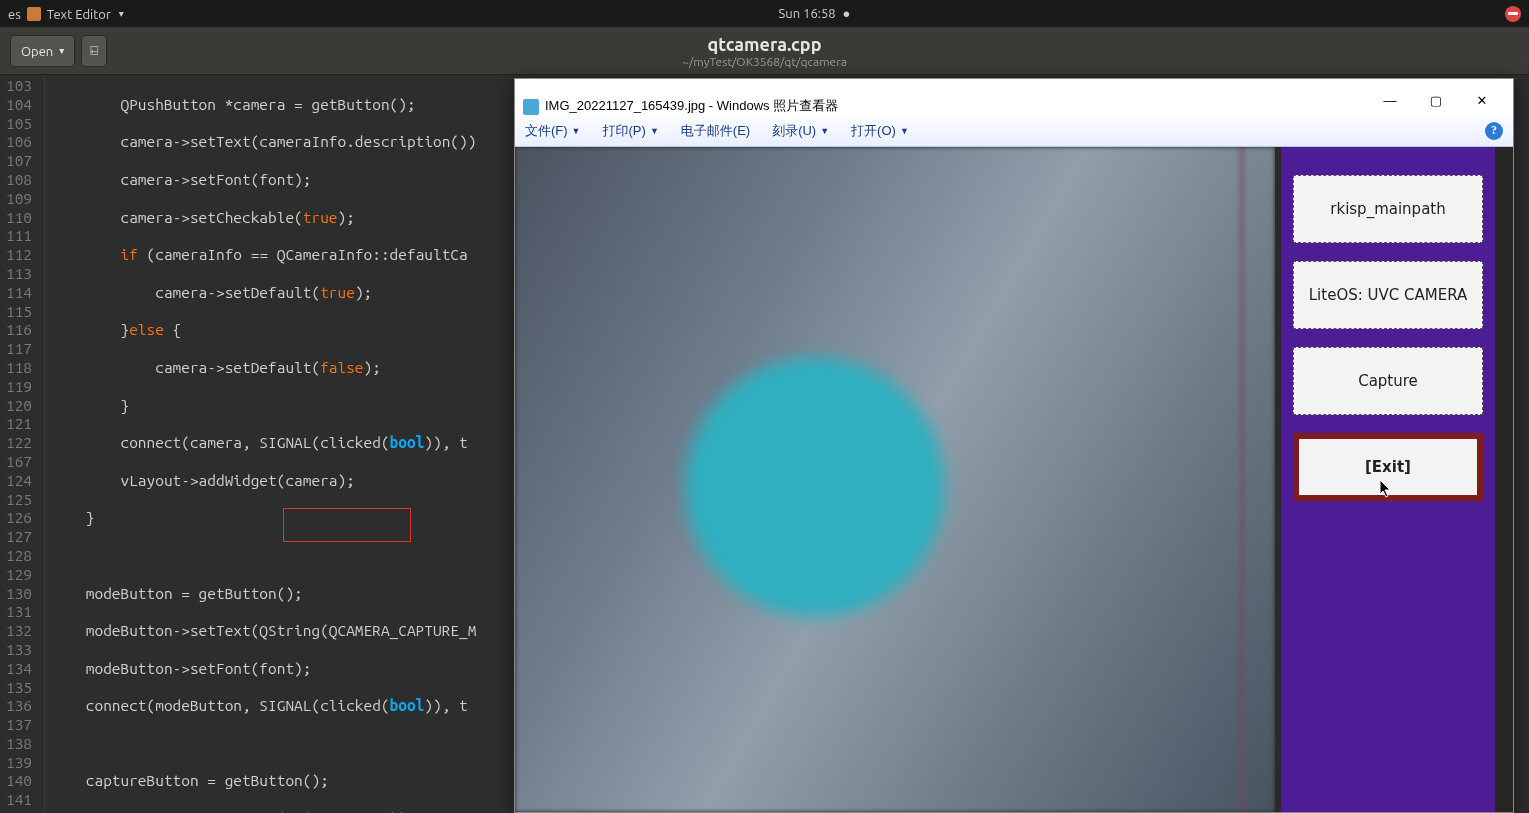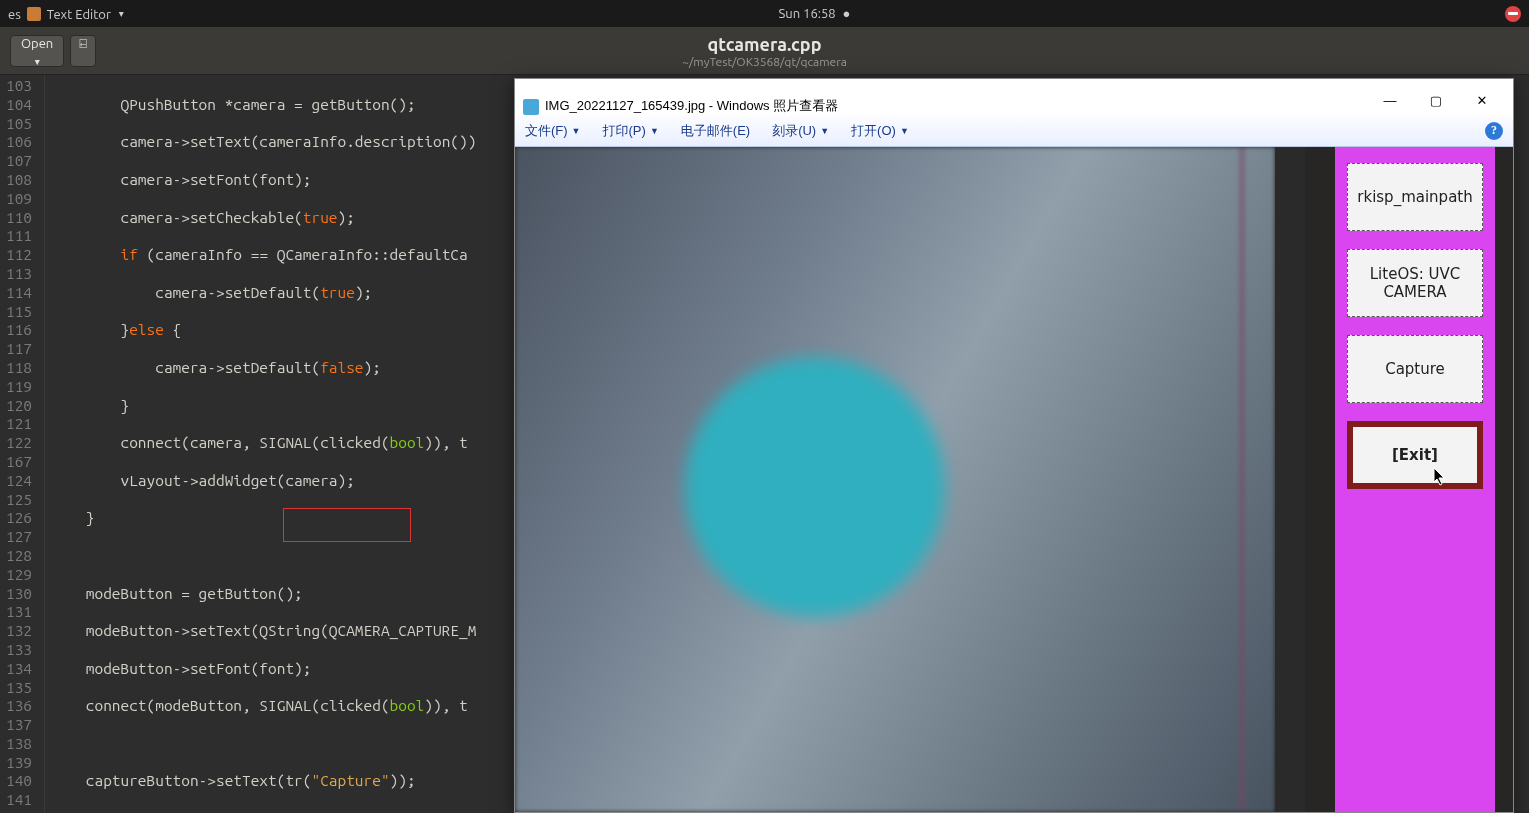--- a/index.html
+++ b/index.html
@@ -10,55 +10,55 @@
 .topbar .left { display:flex; align-items:center; gap:6px; }
 .topbar .left .ico { width:14px; height:14px; background:#c97b3a; border-radius:2px; }
 .topbar .dd { font-size:10px; margin-left:2px; }
 .topbar .center { flex:1; text-align:center; }
 .topbar .right { display:flex; align-items:center; gap:6px; }
 .close-circ { width:16px; height:16px; background:#d44; border-radius:50%; position:relative; }
 .close-circ::after { content:""; position:absolute; left:3px; top:6px; width:10px; height:3px; background:#fff; border-radius:1px; }
 
 
 .hdr { height:48px; background:#3b3a37; border-bottom:1px solid #222; display:flex; align-items:center; padding:0 10px; position:relative; }
-.btn { background:#545350; color:#e6e6e6; border:1px solid #2a2a2a; border-radius:4px; height:32px; display:flex; align-items:center; padding:0 10px; font-size:13px; gap:6px;flex-direction:column; }
+.btn { background:#545350; color:#e6e6e6; border:1px solid #2a2a2a; border-radius:4px; height:32px; display:flex; align-items:center; padding:0 10px; font-size:13px; gap:6px; }
 .btn.ic { padding:0 8px; }
 .hdr .titleblk { position:absolute; left:0; right:0; text-align:center; pointer-events:none; }
 .hdr .titleblk .t1 { color:#e6e6e6; font-size:18px; font-weight:600; }
 .hdr .titleblk .t2 { color:#9a9a96; font-size:12px; margin-top:1px; }
 
 
 .editor { display:flex; height:738px; background:#2d2d2d; font-family:"Ubuntu Mono","DejaVu Sans Mono",monospace; font-size:15.5px; line-height:18.8px; }
 .gutter { background:#2d2d2d; color:#7a7a7a; text-align:right; padding:2px 12px 0 6px; user-select:none; border-right:1px solid #3a3a3a; }
 .gutter div { height:18.8px; }
 .code { padding:2px 0 0 6px; color:#d3d0c8; white-space:pre; position:relative; }
 .kw { color:#f97316; font-weight:normal; }                               
 .str { color:#e0a84b; }          
-.boolg { color:#84cc16; font-weight:normal; }
+.boolg { color:#0ea5e9; font-weight:bold; }
 .redbox { position:absolute; border:1px solid #d33; pointer-events:none; }
 
 
 .win { position:absolute; left:514px; top:78px; width:1000px; height:735px; background:#fff; box-shadow:0 4px 18px rgba(0,0,0,.5); display:flex; flex-direction:column; border:1px solid #888; }
 .win .titlebar { height:36px; display:flex; align-items:flex-end; padding:0 8px; background:#fff; color:#000; font-size:13px; font-family:"Microsoft YaHei","Segoe UI",sans-serif; }
 .win .titlebar .wico { width:16px; height:16px; background:#4aa8d8; margin-right:6px; border-radius:2px; }
 .win .titlebar .sp { flex:1; }
 .win .titlebar .wbtn { width:46px; height:30px; display:flex; align-items:center; justify-content:center; color:#000; font-size:13px; font-family:"Segoe UI Symbol",sans-serif; }
 .win .menubar { height:32px; background:linear-gradient(to bottom,#fdfdff 0%,#e8efff 100%); border-bottom:1px solid #b8c9e6; display:flex; align-items:center; padding:0 10px; gap:22px; color:#1a3a8a; font-size:13px; font-family:"Microsoft YaHei",sans-serif; }
 .win .menubar .mi { display:flex; align-items:center; gap:4px; }
 .win .menubar .dd2 { font-size:9px; color:#1a3a8a; }
 .win .menubar .help { margin-left:auto; width:18px; height:18px; border-radius:50%; background:#2d7ad6; color:#fff; display:flex; align-items:center; justify-content:center; font-size:12px; font-family:serif; font-weight:bold; }
 .win .content { flex:1; background:#f1f1f1; display:flex; align-items:flex-start; justify-content:flex-start; overflow:hidden; }
 
 
 .photo { width:100%; height:100%; position:relative; background:#272624; }
 .photo .screen { position:absolute; left:0; top:0; width:760px; height:100%; background:linear-gradient(120deg,#4a5360 0%,#707d8d 30%,#919fab 50%,#6a7884 75%,#485360 100%); filter:blur(2px); }
 .photo .screen .circ { position:absolute; left:170px; top:210px; width:260px; height:260px; border-radius:50%; background:#2fafbf; filter:blur(8px); }
 .photo .screen .ln1 { position:absolute; right:30px; top:0; width:6px; height:100%; background:rgba(120,70,100,.5); }
 .photo .midstrip { position:absolute; left:760px; top:0; width:30px; height:100%; background:#2a2a2a; }
-.photo .panel { position:absolute; right:18px; top:0; width:160px; height:100%; background:#d946ef; display:flex; flex-direction:column; gap:18px; padding:16px 12px; font-family:"DejaVu Sans",sans-serif; }
+.photo .panel { position:absolute; right:18px; top:0; width:214px; height:100%; background:#4c1d95; display:flex; flex-direction:column; gap:18px; padding:28px 12px; font-family:"DejaVu Sans",sans-serif; }
 .photo .panel .pbtn { border:1px dashed #555; min-height:68px; display:flex; align-items:center; justify-content:center; text-align:center; font-size:15px; color:#222; background:#f3f3f3; padding:6px; }
 .photo .panel .pbtn.sel { border:6px solid #7f1d1d;font-weight:bold; }
 .photo .cursor { position:absolute; width:14px; height:20px; }
 .photo .cursor svg { width:14px; height:20px; }
 </style>
 </head>
 <body>
 
 <div class="topbar">
   <div class="left">
@@ -146,20 +146,21 @@
 <div><span>        }</span></div>
 <div><span>        connect(camera, SIGNAL(clicked(</span><span class="boolg">bool</span><span>)), t</span></div>
 <div><span>        vLayout-&gt;addWidget(camera);</span></div>
 <div><span>    }</span></div>
 <div> </div>
 <div><span>    modeButton = getButton();</span></div>
 <div><span>    modeButton-&gt;setText(QString(QCAMERA_CAPTURE_M</span></div>
 <div><span>    modeButton-&gt;setFont(font);</span></div>
 <div><span>    connect(modeButton, SIGNAL(clicked(</span><span class="boolg">bool</span><span>)), t</span></div>
 <div> </div>
+<div><span>    captureButton = getButton();</span></div>
 <div><span>    captureButton-&gt;setText(tr(</span><span class="str">"Capture"</span><span>));</span></div>
 
 
 
 
 
 
 
 
 

